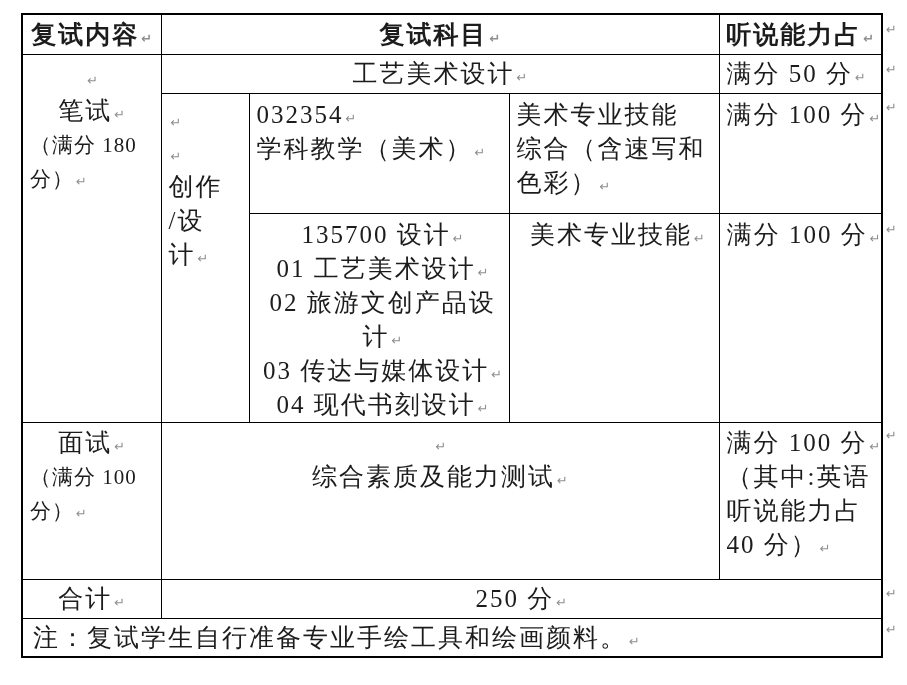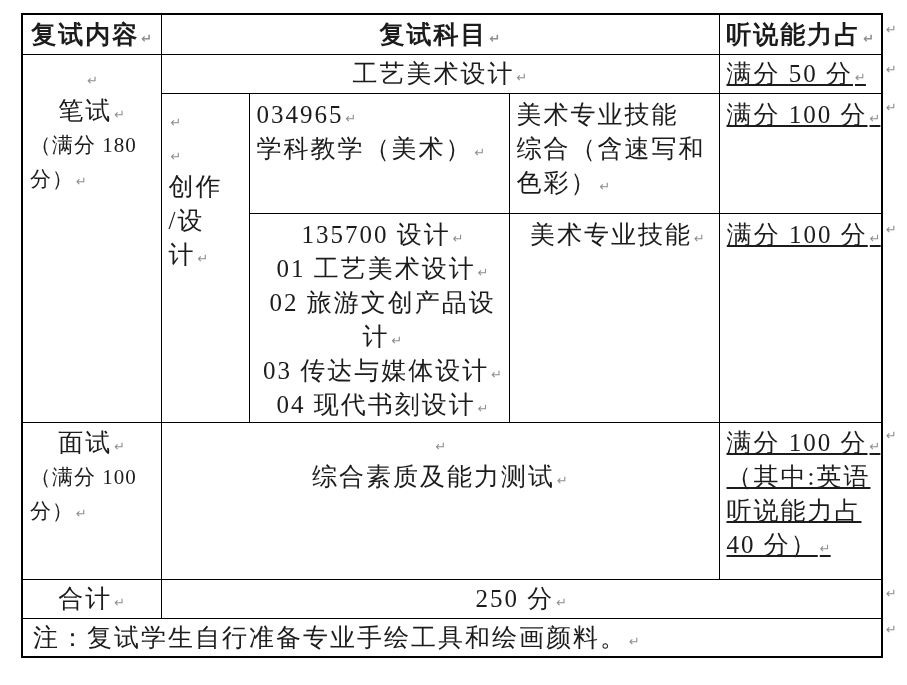--- a/index.html
+++ b/index.html
@@ -17,21 +17,21 @@
   td.hd{vertical-align:middle;text-align:center;font-weight:bold;}
   td.mid{vertical-align:middle;}
   .line{line-height:34px;height:34px;white-space:nowrap;}
   .c{text-align:center;}
   .l{padding-left:7px;}
   .sm{font-size:21px;letter-spacing:1px;}
   .pt4{padding-top:4px;}
   .pt5{padding-top:5px;}
   .pt8{padding-top:8px;}
   .pt3{padding-top:3px;}
-  .score{padding-left:7px;text-decoration:underline;}
+  .score{padding-left:7px;}
   .notecell{vertical-align:middle;padding-left:10px;}
   .rm{color:#8f8f8f;font-size:13px;letter-spacing:0;font-family:"DejaVu Sans",sans-serif;vertical-align:baseline;padding-left:2px;}
   .em{position:absolute;left:886px;color:#8f8f8f;font-size:13px;font-family:"DejaVu Sans",sans-serif;}
 </style>
 </head>
 <body>
 
 <div class="page">
   <table class="doc">
     <colgroup>
@@ -72,21 +72,21 @@
 
     <tr class="r-suba">
       <td rowspan="2" class="pt8">
         <div class="line l"><span class="rm">↵</span></div>
         <div class="line l"><span class="rm">↵</span></div>
         <div class="line l"><span>创作</span></div>
         <div class="line l"><span>/设</span></div>
         <div class="line l"><span>计</span><span class="rm">↵</span></div>
       </td>
       <td class="pt4">
-        <div class="line l"><span>034965</span><span class="rm">↵</span></div>
+        <div class="line l"><span>032354</span><span class="rm">↵</span></div>
         <div class="line l"><span>学科教学（美术）</span><span class="rm">↵</span></div>
       </td>
       <td class="pt4">
         <div class="line l"><span>美术专业技能</span></div>
         <div class="line l"><span>综合（含速写和</span></div>
         <div class="line l"><span>色彩）</span><span class="rm">↵</span></div>
       </td>
       <td class="pt4 score">
         <div class="line"><span>满分 100 分</span><span class="rm">↵</span></div>
       </td>

